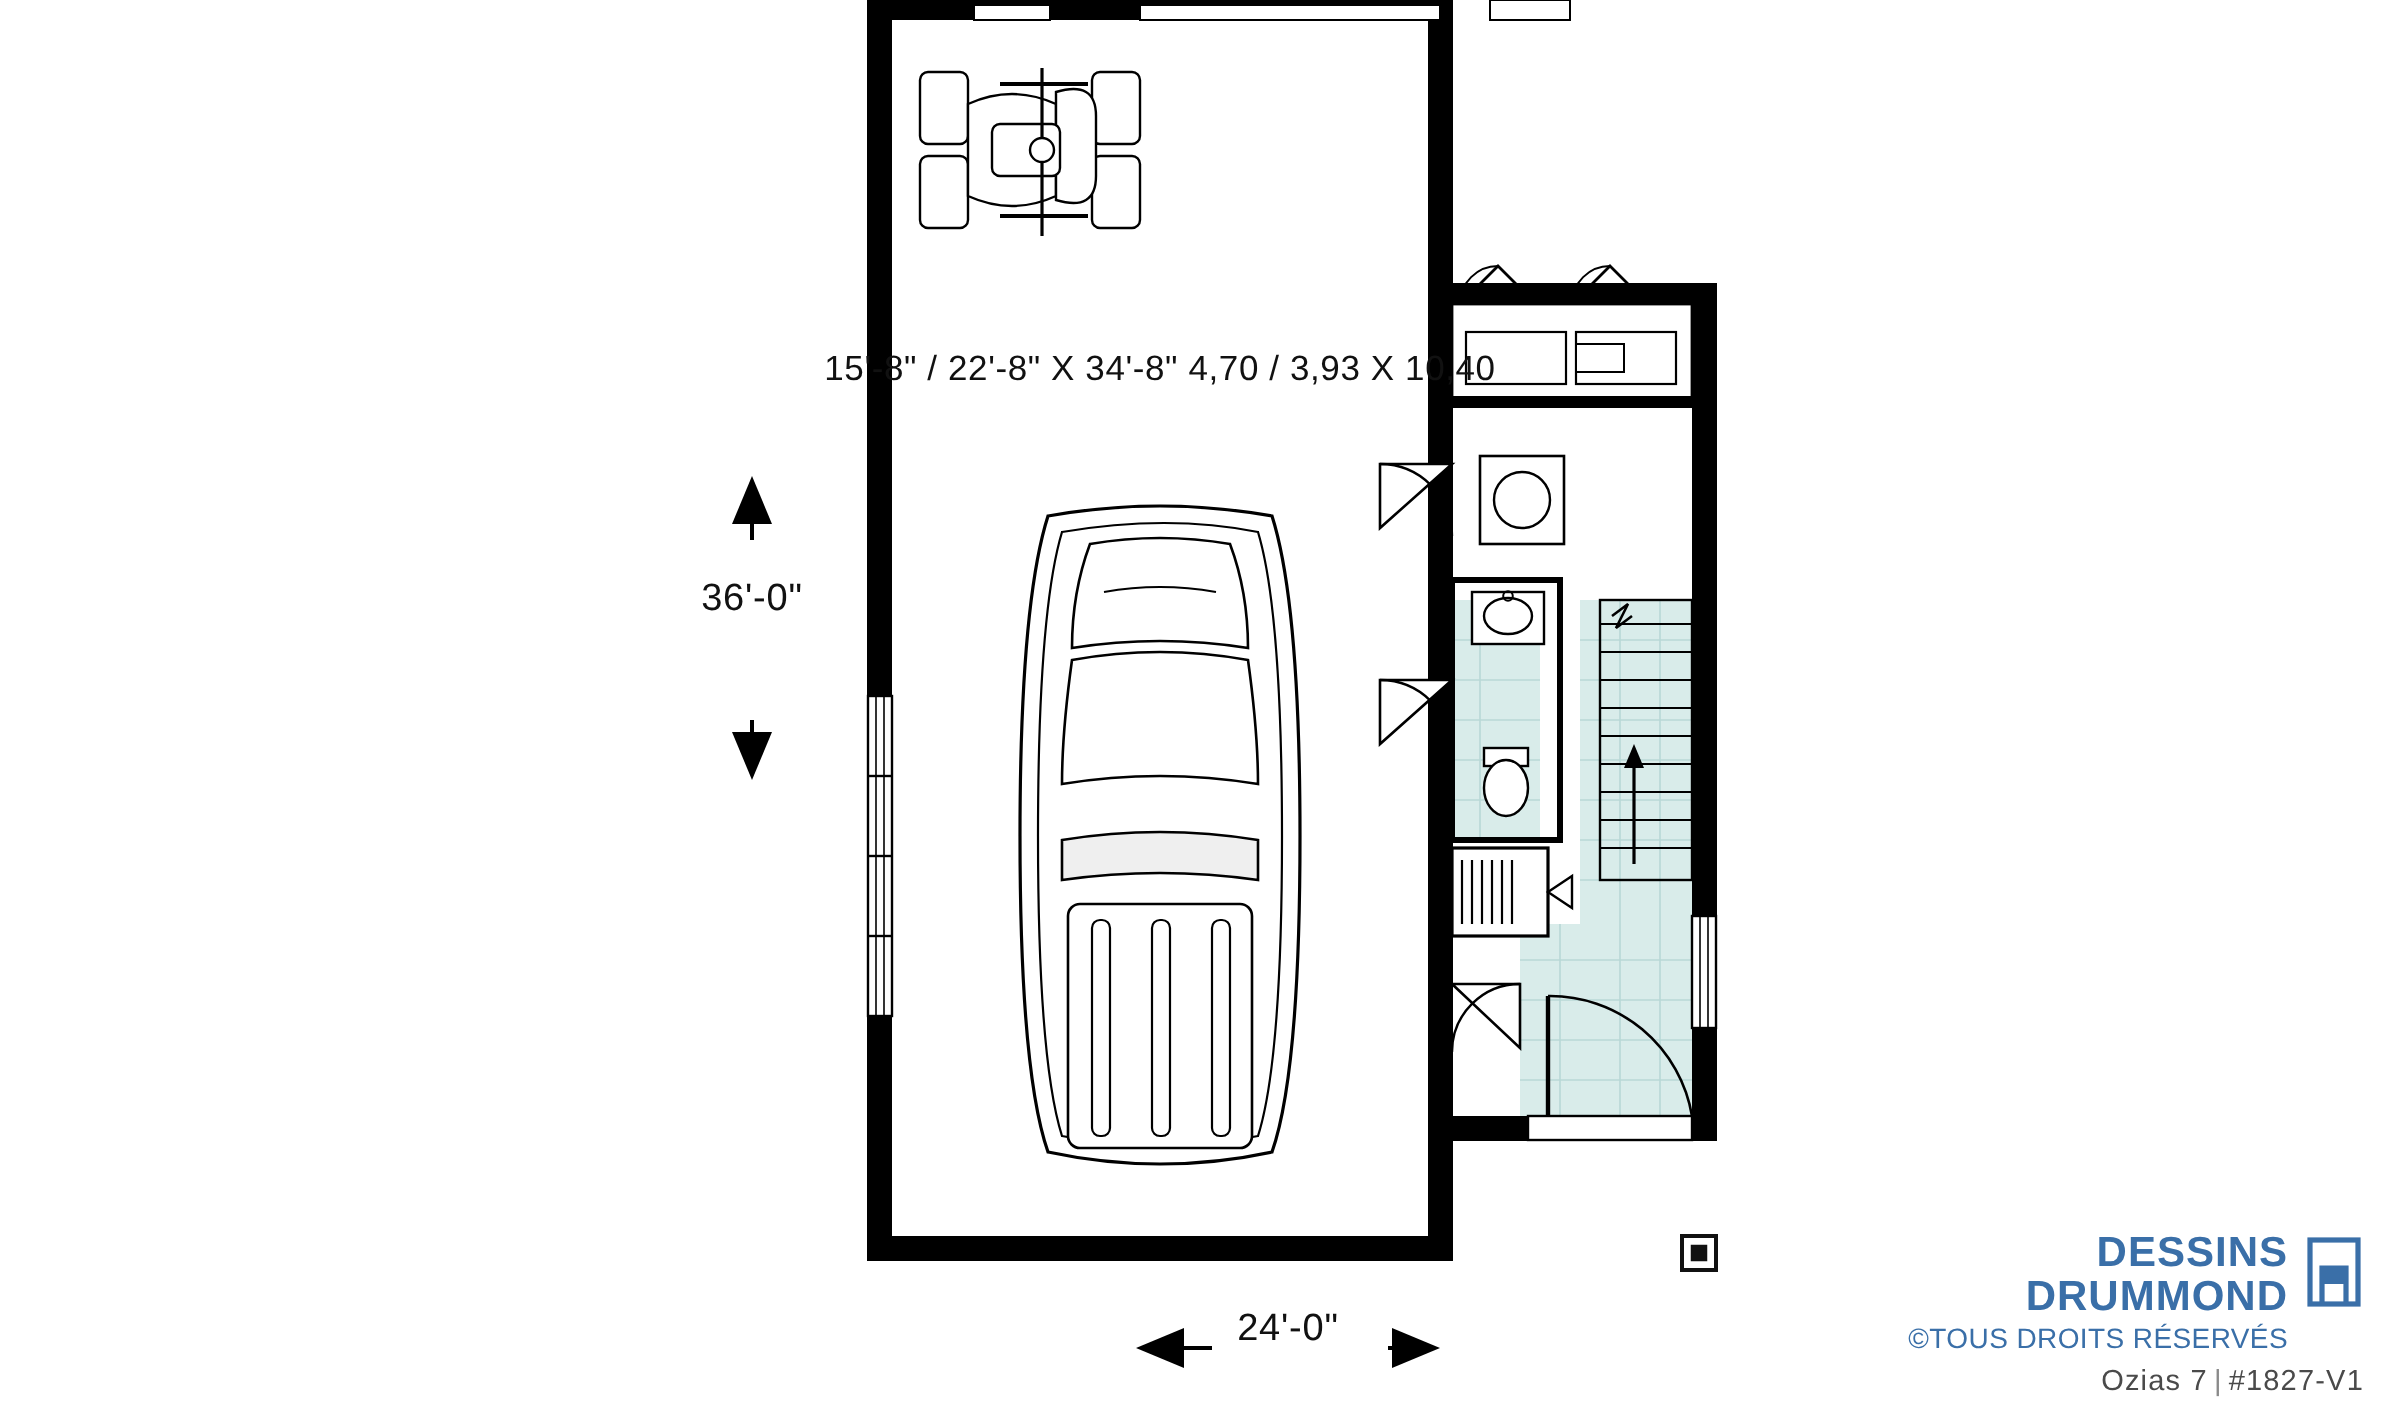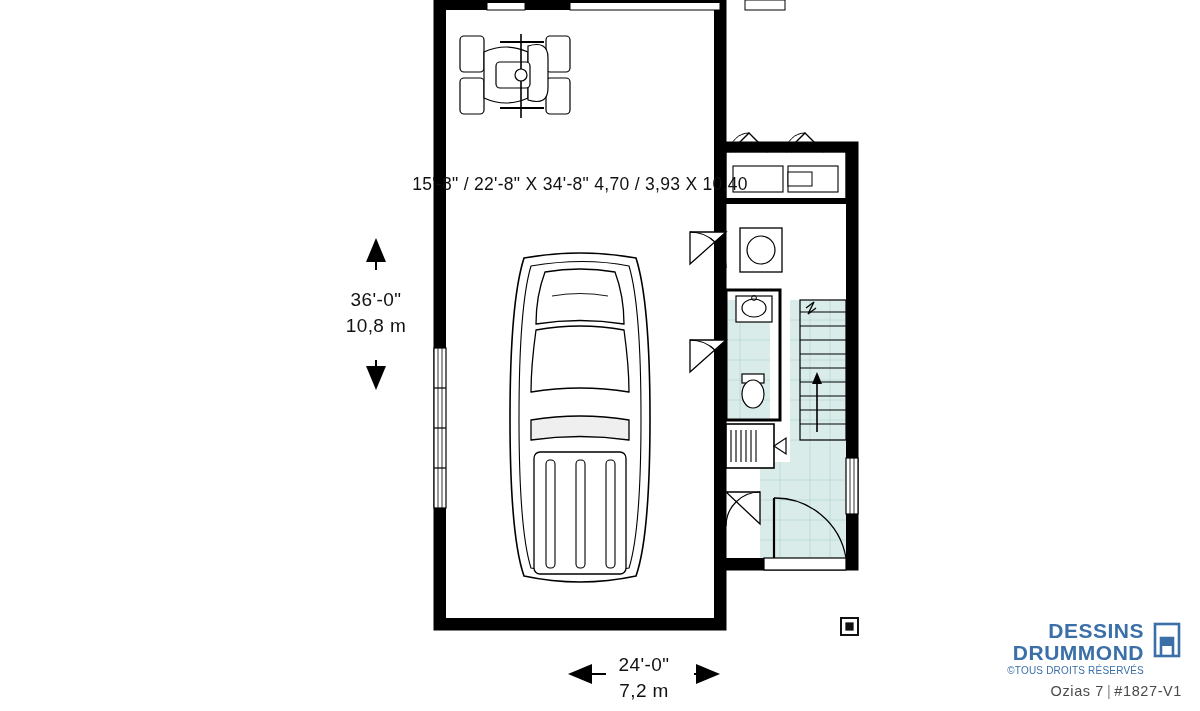--- a/index.html
+++ b/index.html
@@ -66,21 +66,21 @@
     font-family: "Liberation Sans", sans-serif;
     font-weight: bold;
     font-size: 21px;
     letter-spacing: 0.5px;
     color: #3a6fa8;
     display: block;
   }
   .logo-l2 { margin-top: 1px; }
   .logo-rights {
     display: block;
-    font-size: 10px;
+    font-size: 14px;
     letter-spacing: 0.2px;
     color: #3a6fa8;
     margin-top: 3px;
     font-weight: normal;
   }
   #logo-mark {
     width: 30px;
     height: 36px;
     flex: 0 0 auto;
     margin-top: 2px;
@@ -305,26 +305,24 @@
 
 </svg>
 
 <div class="room-label" style="left:380px; top:172px; width:400px;">
   <span>15'-8" / 22'-8" X 34'-8"</span>
   <span class="l2">4,70 / 3,93 X 10,40</span>
 </div>
 
 <div class="dim-label" style="left:300px; top:287px; width:152px;">
   <span>36'-0"</span>
-  <span class="l2">10,8 m</span>
 </div>
 
 <div class="dim-label" style="left:568px; top:652px; width:152px;">
   <span>24'-0"</span>
-  <span class="l2">7,2 m</span>
 </div>
 
 <div class="sq-marker" style="left:840px; top:617px;">
     <i></i>
   </div>
 
 <div id="logo-block">
   <div id="logo-row">
     <div class="logo-text">
       <span class="logo-l1">DESSINS</span>

